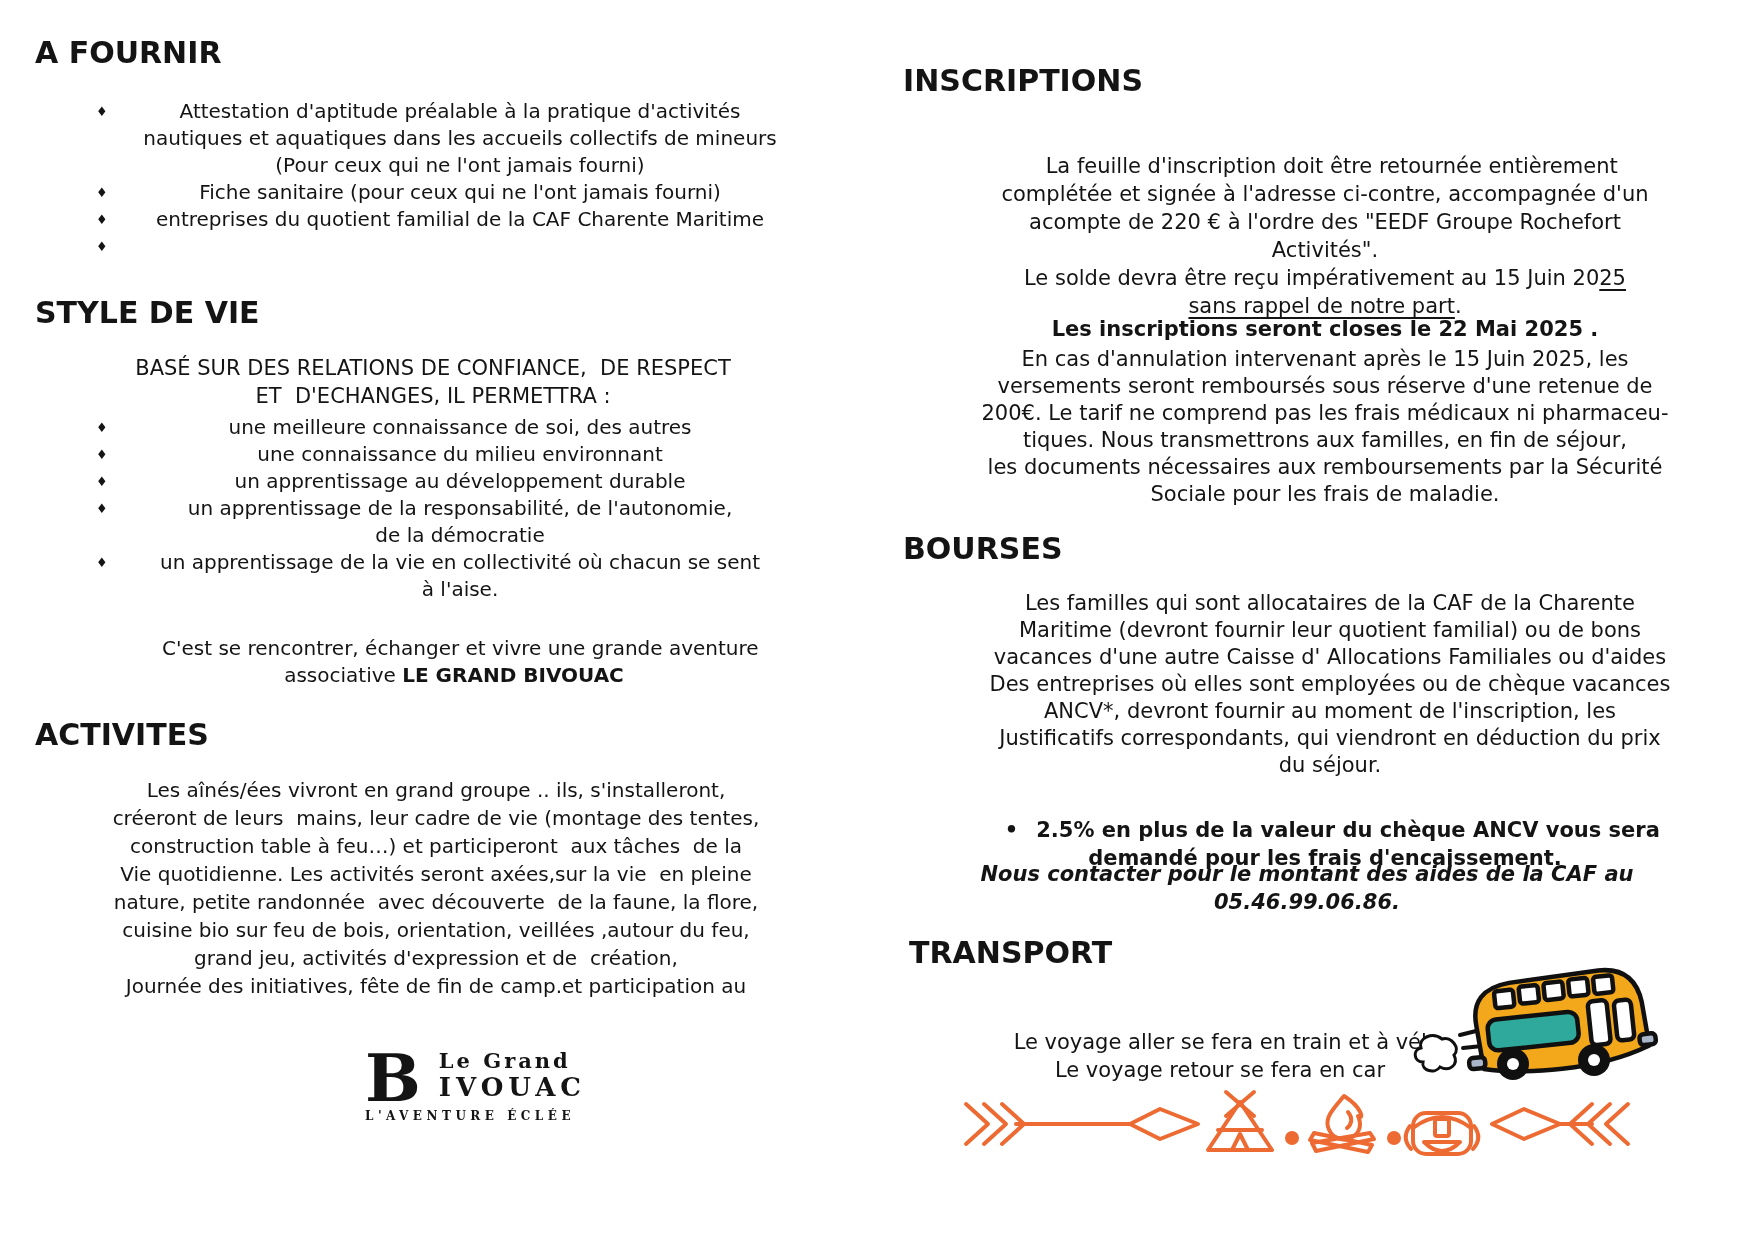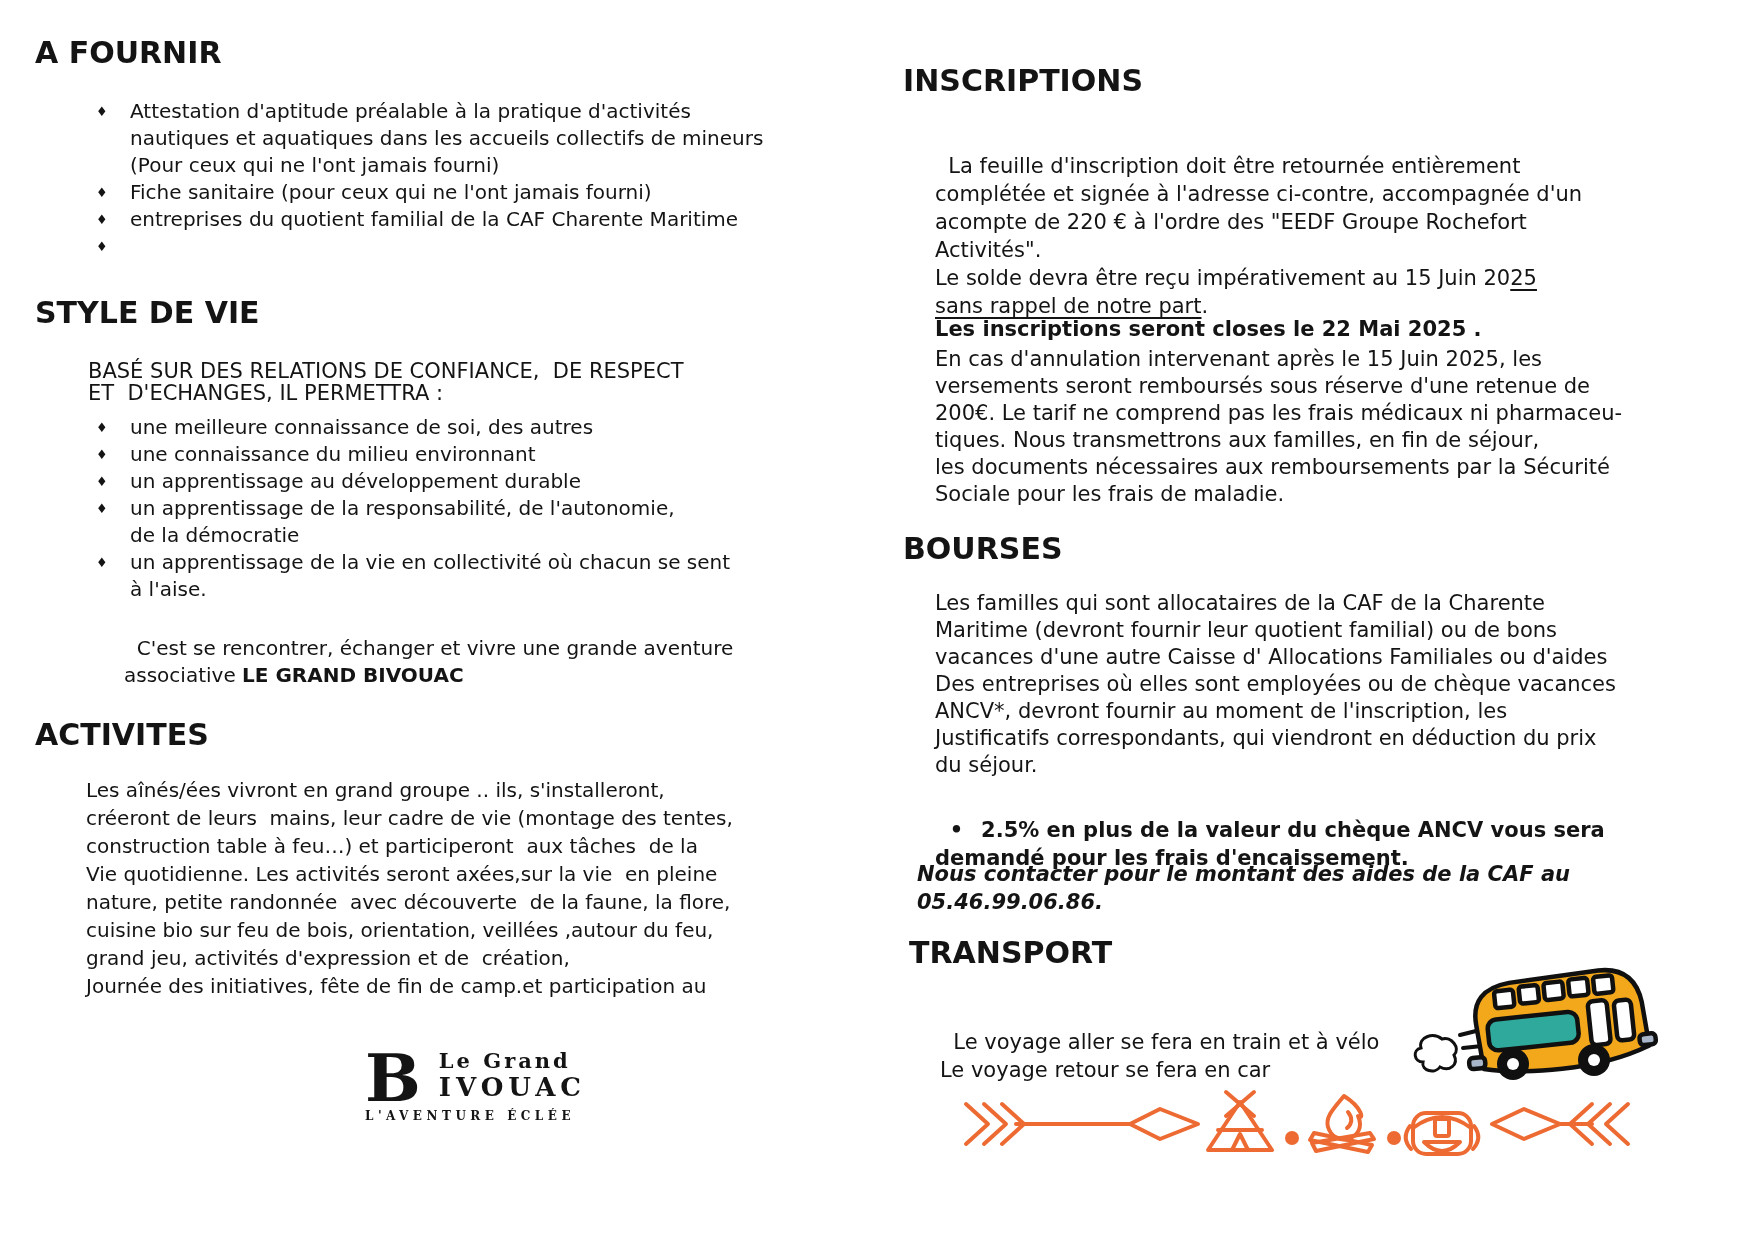--- a/index.html
+++ b/index.html
@@ -3,25 +3,25 @@
 <meta charset="utf-8">
 <style>
   html,body{margin:0;padding:0;}
   body{
     width:1754px;height:1240px;position:relative;background:#ffffff;
     font-family:"DejaVu Sans",sans-serif;color:var(--ink,#141414);
     overflow:hidden;
   }
   .abs{position:absolute;}
   .heading{font-weight:bold;font-size:30px;line-height:34px;letter-spacing:0px;white-space:pre;}
-  .txt{white-space:pre-wrap;}
+  .txt{white-space:pre-wrap;text-align:center;}
   .body-l{font-size:20px;line-height:27px;}
   .body-r{font-size:21px;line-height:27px;}
   .lh28{line-height:28px;}
-  .caps{font-size:21px;line-height:22px;margin-top:6px;}
+  .caps{font-size:21px;line-height:28px;}
   .b{font-weight:bold;}
   .bi{font-weight:bold;font-style:italic;}
   .ul{text-decoration:underline;text-decoration-thickness:2px;text-underline-offset:4px;}
   .list{display:block;}
   .li{display:flex;align-items:flex-start;}
   .mk{flex:0 0 34px;text-align:left;font-size:13px;line-height:27px;padding-left:6px;}
   .li .txt{flex:1 1 auto;}
   .mk-inline{margin-right:18px;}
   
   .logo-row{display:flex;align-items:flex-start;font-family:"DejaVu Serif",serif;font-weight:bold;}

